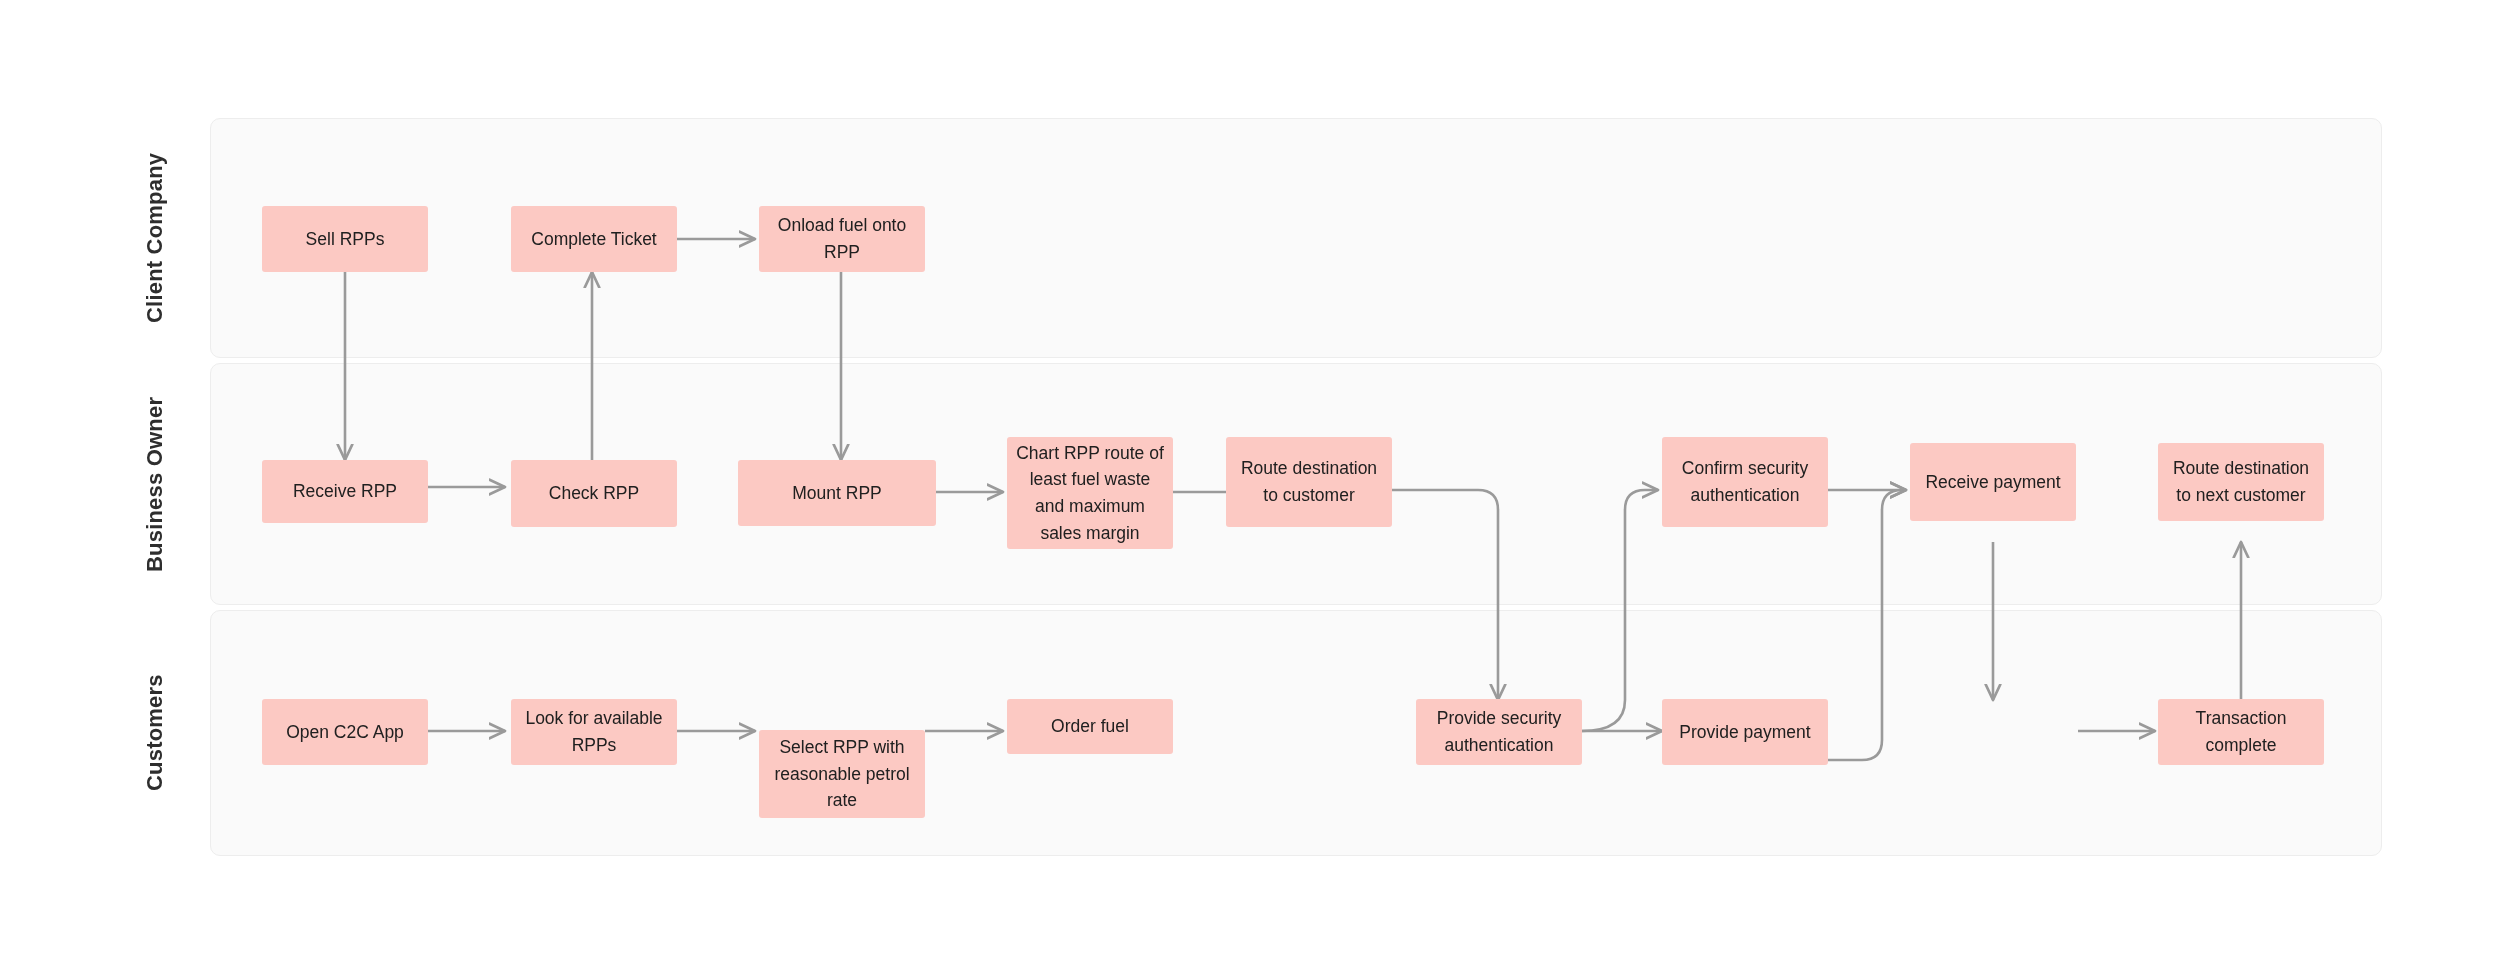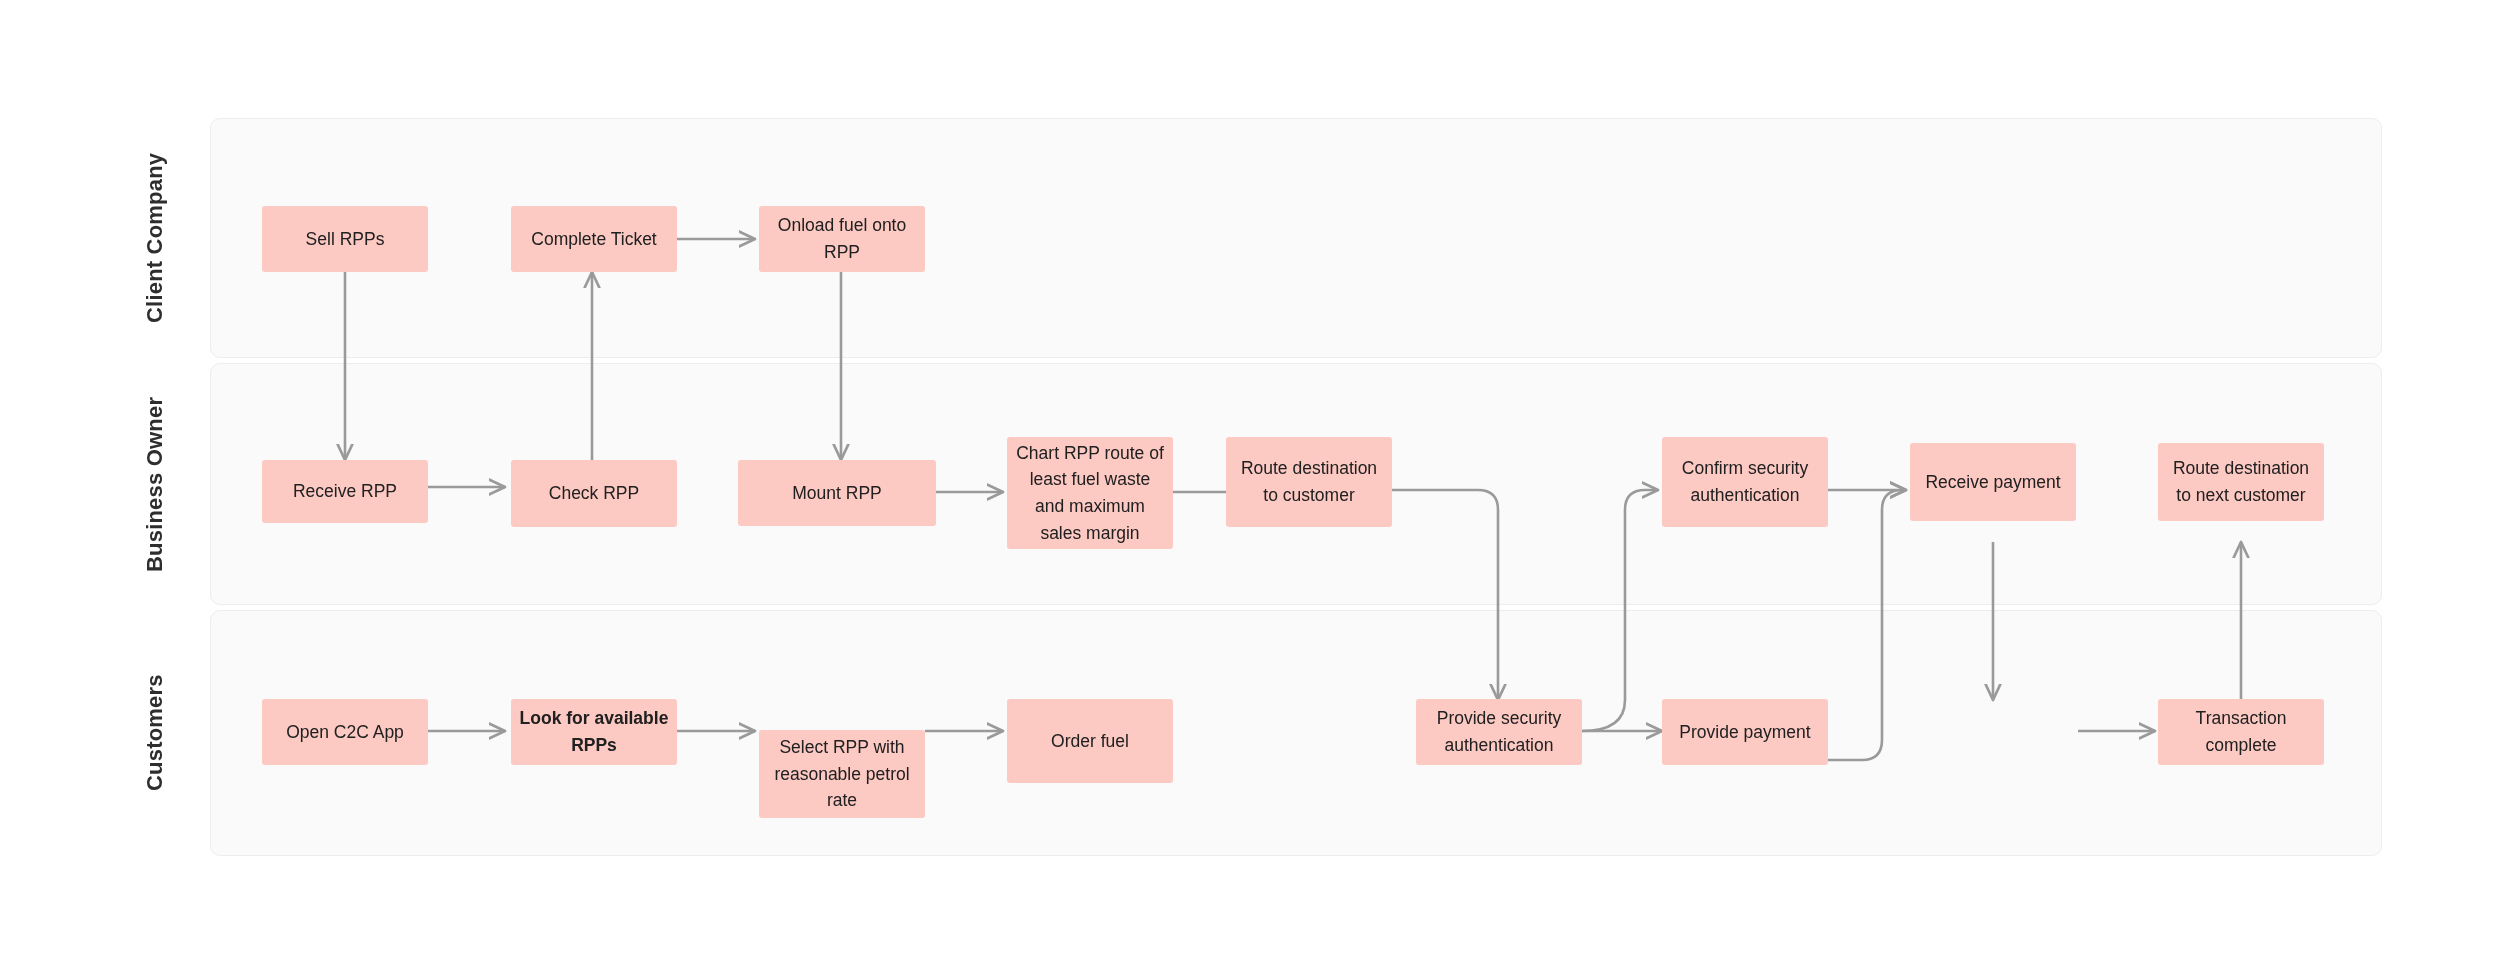--- a/index.html
+++ b/index.html
@@ -156,25 +156,25 @@
 
   <div class="node" style="left:1910px; top:443px; width:166px; height:78px;">Receive payment</div>
 
   <div class="node" style="left:2158px; top:443px; width:166px; height:78px;padding-left:8px;">Route destination to next customer</div>
 
   <div class="lane" style="top:610px; height:246px;"></div>
   <div class="lane-label" style="top:610px; height:246px;">Customers</div>
 
   <div class="node" style="left:262px; top:699px; width:166px; height:66px;">Open C2C App</div>
 
-  <div class="node" style="left:511px; top:699px; width:166px; height:66px;font-weight:bold;">Look for available RPPs</div>
+  <div class="node" style="left:511px; top:699px; width:166px; height:66px;">Look for available RPPs</div>
 
   <div class="node" style="left:759px; top:688px; width:166px; height:88px;margin-top:42px;">Select RPP with reasonable petrol rate</div>
 
-  <div class="node" style="left:1007px; top:699px; width:166px; height:84px;">Order fuel</div>
+  <div class="node" style="left:1007px; top:699px; width:166px; height:55px;">Order fuel</div>
 
   <div class="node" style="left:1416px; top:699px; width:166px; height:66px;">Provide security authentication</div>
 
   <div class="node" style="left:1662px; top:699px; width:166px; height:66px;">Provide payment</div>
 
 
   <div class="node" style="left:2158px; top:699px; width:166px; height:66px;">Transaction complete</div>
 
 </div>
 

